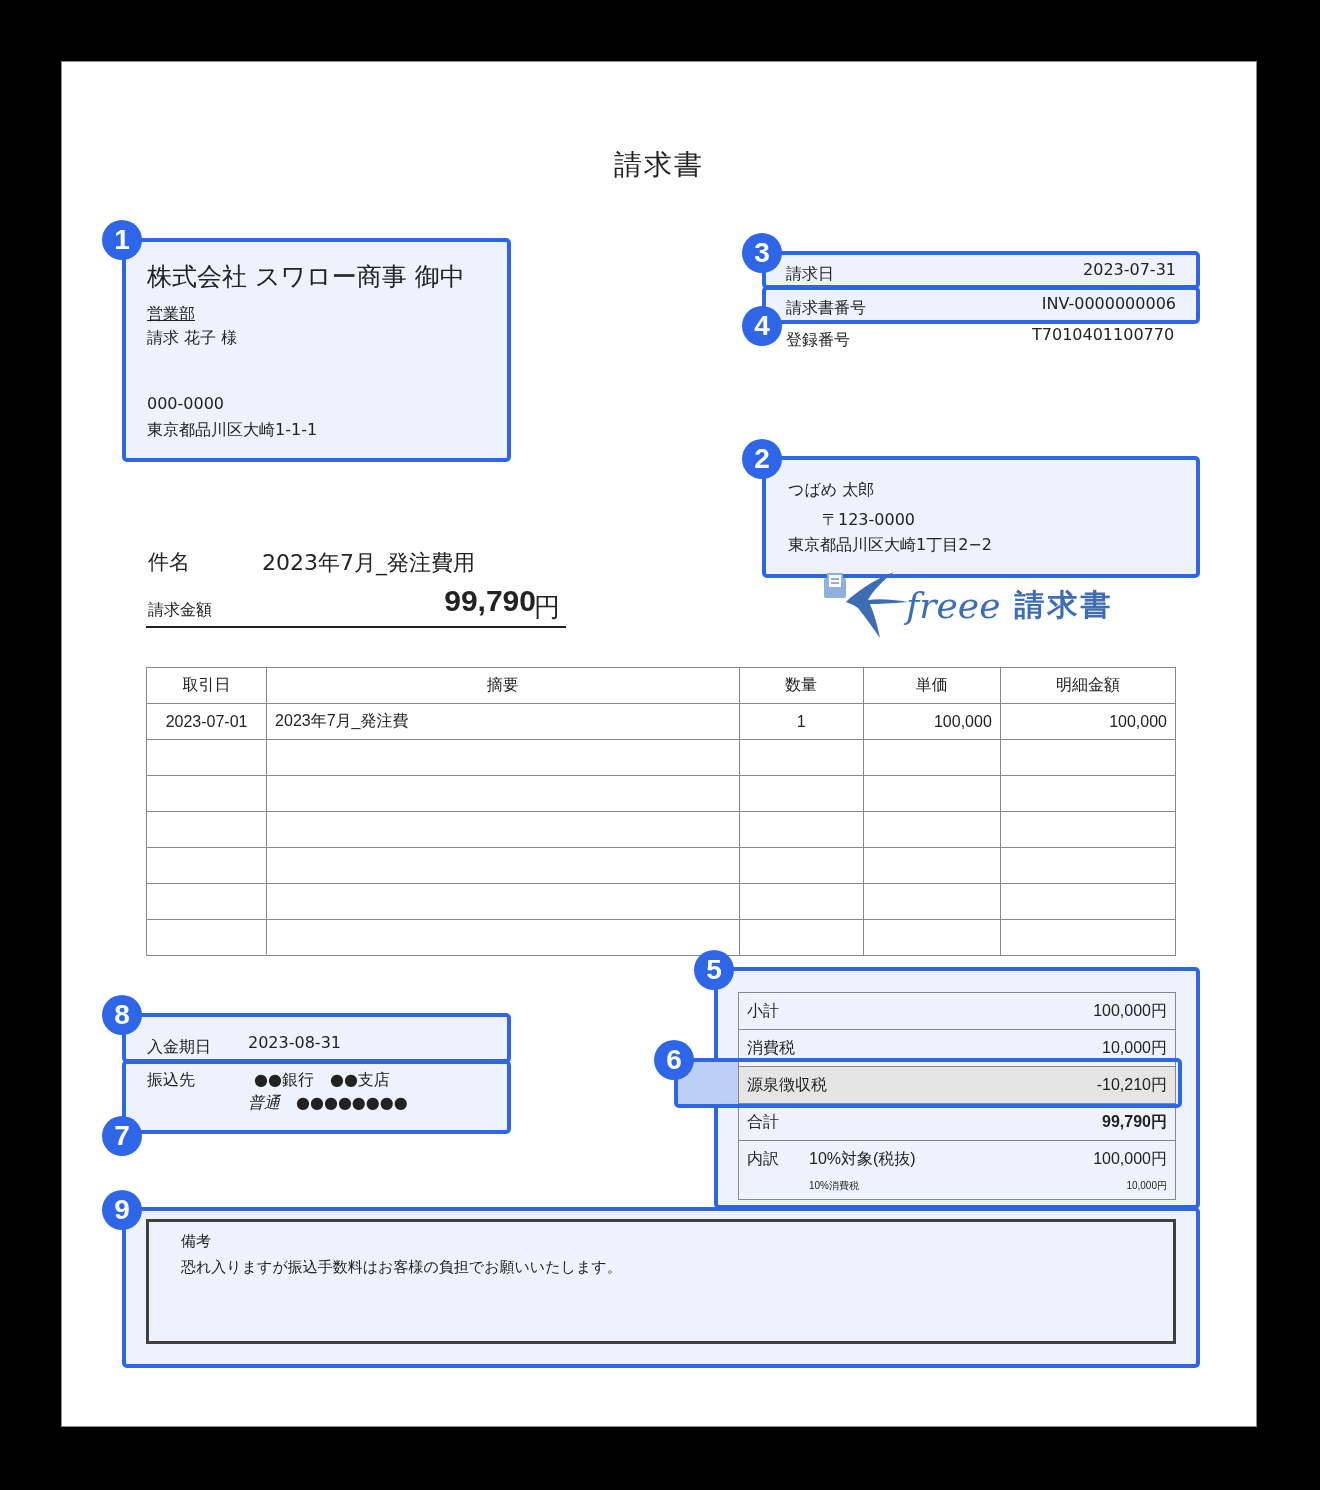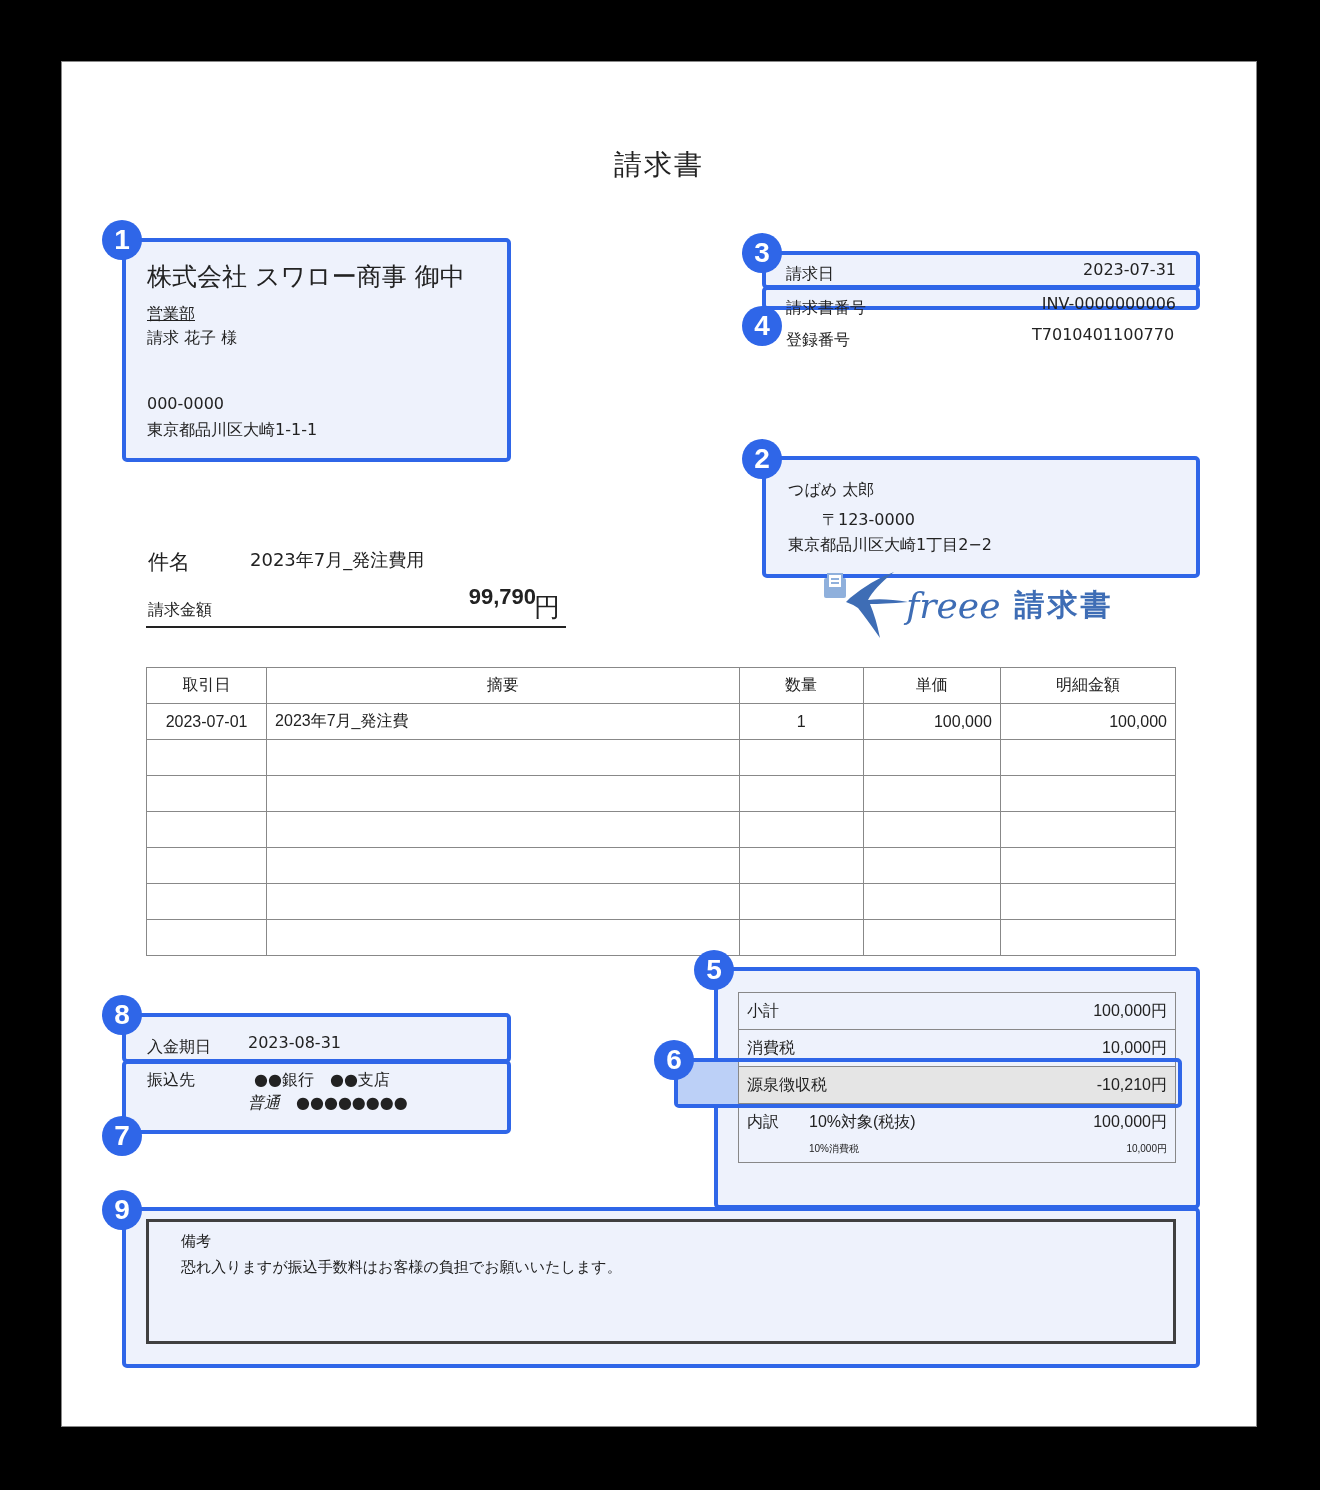--- a/index.html
+++ b/index.html
@@ -63,21 +63,21 @@
     <div class="abs t16" style="left:21px; top:178px;">東京都品川区大崎1-1-1</div>
   </div>
   <div class="badge" style="left:40px; top:158px;">1</div>
 
   <div class="hl" style="left:700px; top:189px; width:438px; height:38px;">
     <div class="abs t16" style="left:20px; top:9px;">請求日</div>
     <div class="abs t16" style="right:20px; top:5px;">2023-07-31</div>
   </div>
   <div class="badge" style="left:680px; top:171px;">3</div>
 
-  <div class="hl" style="left:700px; top:224px; width:438px; height:24px;">
+  <div class="hl" style="left:700px; top:224px; width:438px; height:38px;">
     <div class="abs t16" style="left:20px; top:8px;">請求書番号</div>
     <div class="abs t16" style="right:20px; top:4px;">INV-0000000006</div>
   </div>
   <div class="badge" style="left:680px; top:244px;">4</div>
 
   <div class="abs t16" style="left:724px; top:268px;">登録番号</div>
   <div class="abs t16" style="left:970px; top:263px;">T7010401100770</div>
 
   <div class="hl" style="left:700px; top:394px; width:438px; height:122px;">
     <div class="abs t16" style="left:22px; top:20px;">つばめ 太郎</div>
@@ -92,24 +92,24 @@
       <rect x="6" y="4" width="14" height="14" fill="#fff" stroke="#8fb0dc" stroke-width="2"></rect>
       <line x1="9" y1="9" x2="17" y2="9" stroke="#8fb0dc" stroke-width="2"></line>
       <line x1="9" y1="13" x2="17" y2="13" stroke="#8fb0dc" stroke-width="2"></line>
       <path d="M28 28 Q50 10 72 2 Q52 18 46 30 Q62 28 86 32 Q60 34 48 34 Q54 48 58 68 Q44 48 36 38 Q30 34 24 32 Z" fill="#3e6db5"></path>
     </svg>
     <span style="font-family:'DejaVu Serif', serif; font-style:italic; font-size:36px; margin-left:-4px;">freee</span>
     <span style="font-size:30px; font-weight:bold; margin-left:14px; letter-spacing:3px;">請求書</span>
   </div>
 
   <div class="abs" style="left:86px; top:486px; font-size:21px;">件名</div>
-  <div class="abs" style="left:188px; top:486px; font-size:18px;">2023年7月_発注費用</div>
+  <div class="abs" style="left:200px; top:486px; font-size:22px;">2023年7月_発注費用</div>
   <div class="abs" style="left:84px; top:520px; width:420px; height:44px; border-bottom:2px solid #222;">
     <span class="abs t16" style="left:2px; top:18px;">請求金額</span>
-    <span class="abs" style="right:30px; top:2px; font-size:22px; font-weight:bold; font-family:'Liberation Sans', sans-serif;">99,790</span>
+    <span class="abs" style="right:30px; top:2px; font-size:30px; font-weight:bold; font-family:'Liberation Sans', sans-serif;">99,790</span>
     <span class="abs" style="right:6px; top:8px; font-size:26px;">円</span>
   </div>
 
   <table class="table">
     <colgroup>
         <col style="width:120px">
         <col style="width:472px">
         <col style="width:124px">
         <col style="width:137px">
         <col style="width:175px">
@@ -198,20 +198,24 @@
       <span>100,000円</span>
     </div>
     <div class="sum-row">
       <span>消費税</span>
       <span>10,000円</span>
     </div>
     <div class="sum-row" style="background:#e5e5e5;">
       <span>源泉徴収税</span>
       <span>-10,210円</span>
     </div>
+    <div class="sum-row">
+      <span>合計</span>
+      <span style="font-weight:bold;">99,790円</span>
+    </div>
     <div style="position:relative; height:58px; font-size:16px;">
       <span class="abs" style="left:8px; top:8px;">内訳</span>
       <span class="abs" style="left:70px; top:8px;">10%対象(税抜)</span>
       <span class="abs" style="right:8px; top:8px;">100,000円</span>
       <span class="abs" style="left:70px; top:38px; font-size:10px;">10%消費税</span>
       <span class="abs" style="right:8px; top:38px; font-size:10px;">10,000円</span>
     </div>
   </div>
 
   <div class="hl" style="left:612px; top:996px; width:508px; height:50px; background:transparent;"></div>

